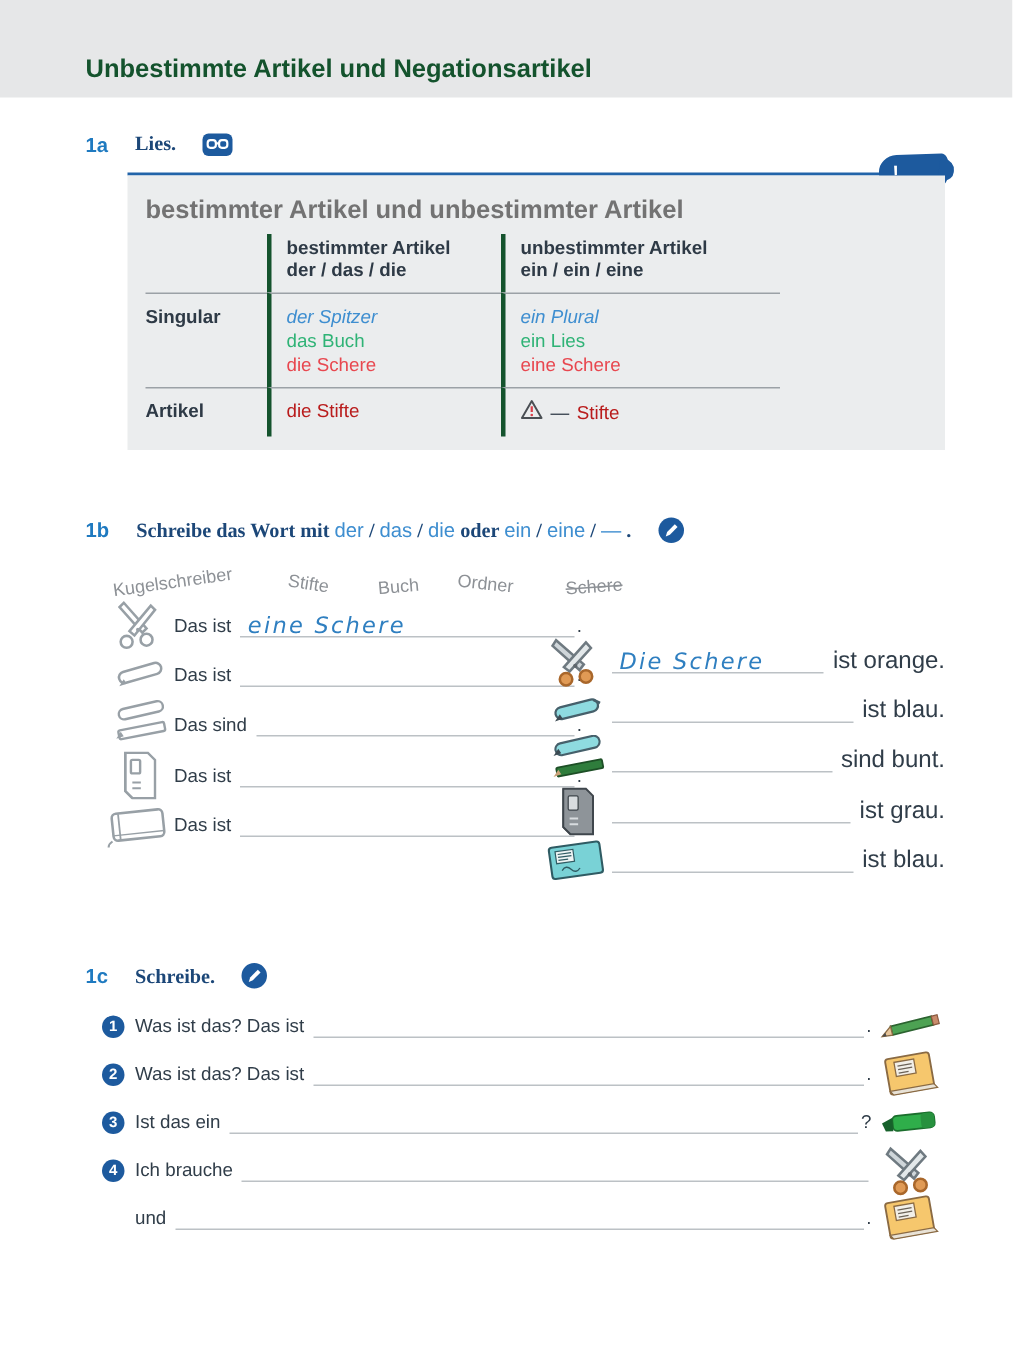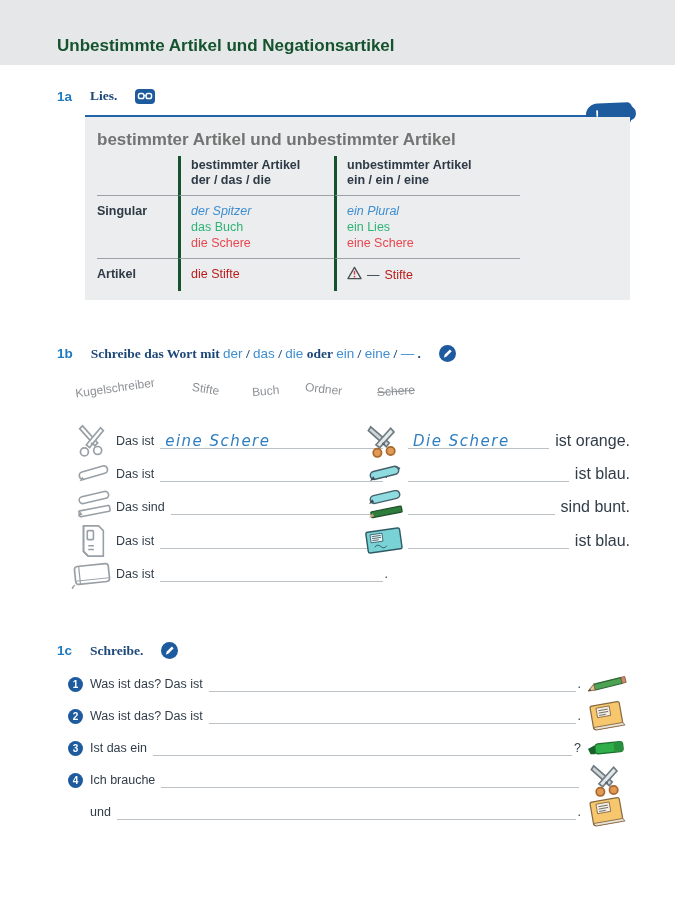--- a/index.html
+++ b/index.html
@@ -38,21 +38,21 @@
   .c-green{color:#2fb376;}
   .c-red{color:#e8474f;}
   .c-orange{color:#b91c1c;}
   .warnline{display:flex;align-items:center;gap:5px;}
 
   
   .wb{position:absolute;font-size:12px;color:#8d9196;white-space:nowrap;}
   .struck{text-decoration:line-through;}
 
   
-  .col-left{position:absolute;left:68px;top:424px;width:320px;}
+  .col-left{position:absolute;left:68px;top:400px;width:320px;}
   .col-right{position:absolute;left:360px;top:424px;width:270px;}
   .row1b{display:flex;align-items:center;height:33.4px;}
   .ic{flex:0 0 48px;display:flex;align-items:center;justify-content:center;overflow:visible;}
   .prompt{font-size:12.5px;white-space:nowrap;margin-right:6px;}
   .wline{flex:1;border-bottom:1px solid #bcc1c5;height:15px;position:relative;}
   .hand{position:absolute;left:5px;bottom:-2px;font-family:"DejaVu Sans",sans-serif;font-style:italic;
         font-size:15px;letter-spacing:1.5px;color:#2f7fc0;white-space:nowrap;}
   .endc{margin-left:2px;font-size:12.5px;}
   .suffix{margin-left:6px;font-size:16px;white-space:nowrap;}
 
@@ -264,20 +264,34 @@
           <path d="M8 28 L13.2 26.2 L11.2 23.2 Z" fill="#caa27a"></path>
         </svg>
       </span>
     <span class="wline">
         <span class="hand"></span>
       </span>
     <span class="suffix">sind bunt.</span>
   </div>
   <div class="row1b">
     <span class="ic">
+        <svg width="34" height="38" viewBox="0 0 36 40">
+          <path d="M9 4 H25 L30 9 V36 H14 L9 31 Z" fill="#8e9499" stroke="#3f464c" stroke-width="1.4"></path>
+          <path d="M9 4 L9 31 L14 36" fill="none" stroke="#3f464c" stroke-width="1.1"></path>
+          <rect x="12.5" y="9" width="7" height="10" rx="1" fill="#d8dcdf" stroke="#3f464c" stroke-width="0.9"></rect>
+          <path d="M13.5 25 h6 M13.5 29 h6" stroke="#d8dcdf" stroke-width="1.4"></path>
+        </svg>
+      </span>
+    <span class="wline">
+        <span class="hand"></span>
+      </span>
+    <span class="suffix">ist grau.</span>
+  </div>
+  <div class="row1b">
+    <span class="ic">
         <svg width="44" height="32" viewBox="0 0 44 32">
           <g transform="rotate(-8 22 16)">
             <rect x="5" y="5" width="34" height="21" rx="2" fill="#79d2d6" stroke="#2f5b63" stroke-width="1.4"></rect>
             <rect x="9" y="8" width="12" height="8" fill="#eef4f4" stroke="#2f5b63" stroke-width="0.8"></rect>
             <path d="M10.5 10 h9 M10.5 12 h9 M10.5 14 h6.5" stroke="#2f5b63" stroke-width="0.8"></path>
             <path d="M12 21 q3 -3.5 6 0 q3 3.5 6 0" fill="none" stroke="#2f5b63" stroke-width="0.9"></path>
           </g>
         </svg>
       </span>
     <span class="wline">

